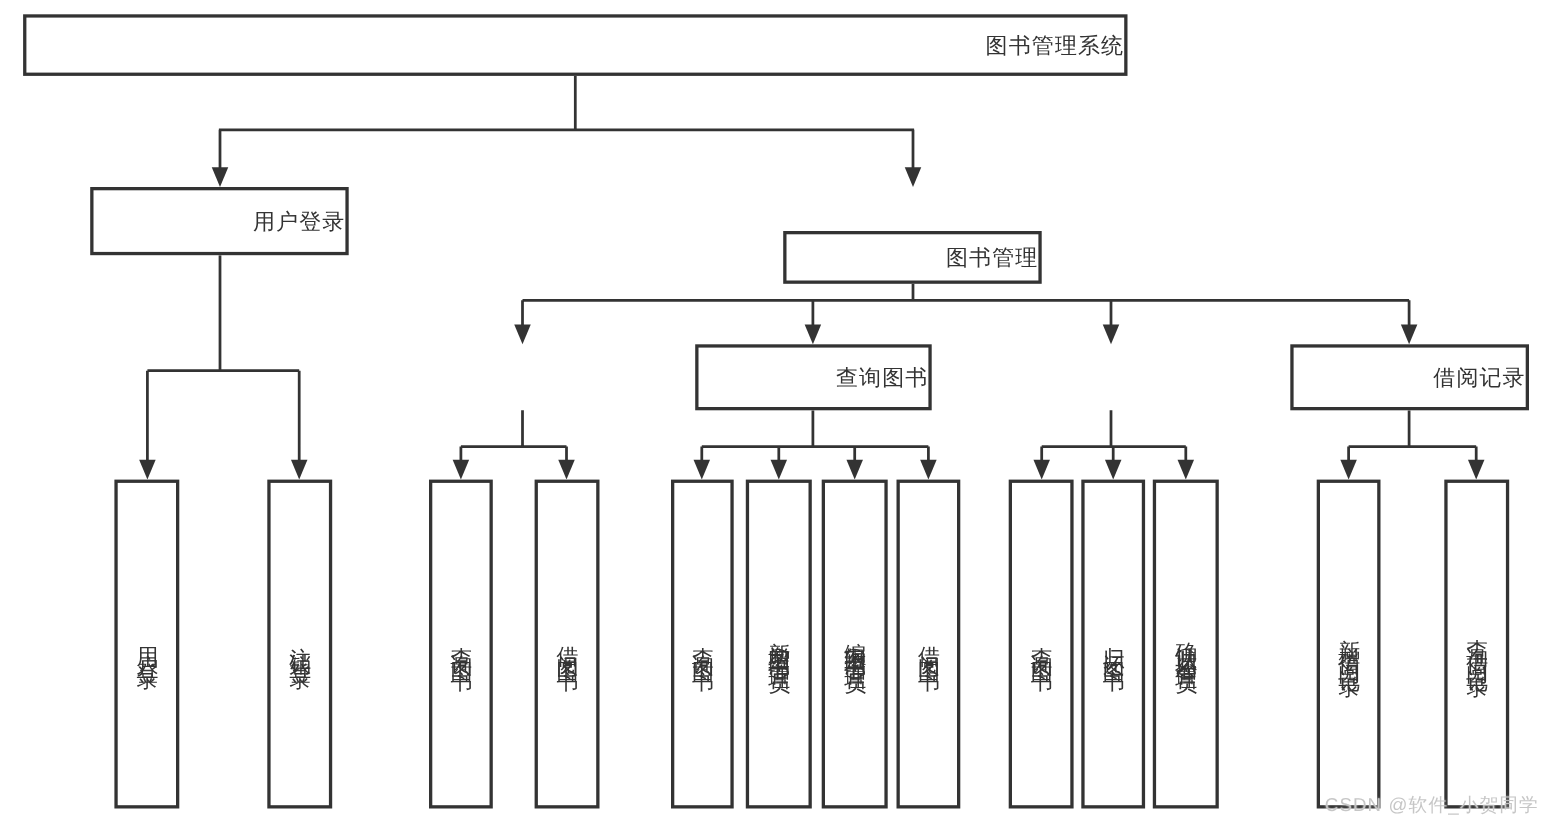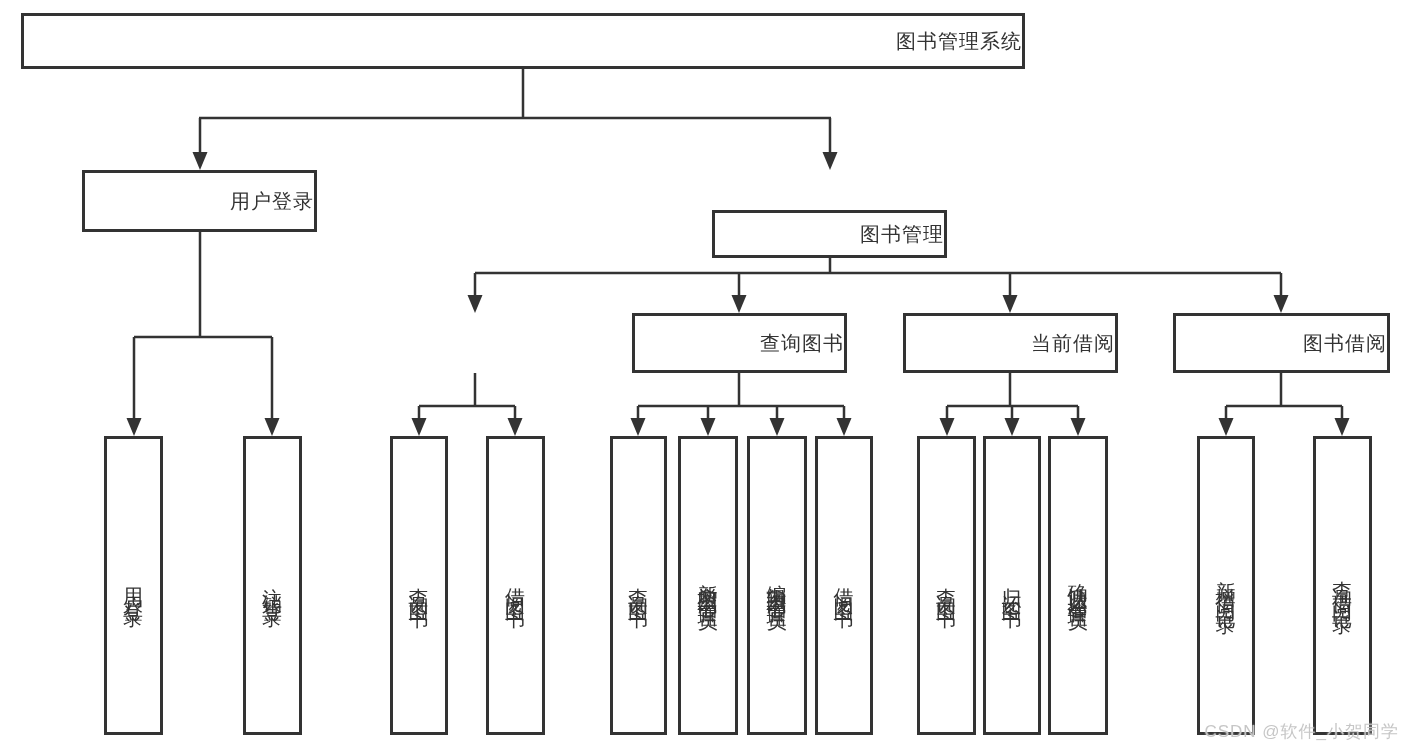--- a/index.html
+++ b/index.html
@@ -136,25 +136,22 @@
   <div class="node node-h node-l2-a">
     <span>用户登录</span>
   </div>
   <div class="node node-h node-l2-b">
     <span>图书管理</span>
   </div>
 
   <div class="node node-h node-l3-b">
     <span>查询图书</span>
   </div>
-  <div class="node node-h node-l3-c">
-    <span>当前借阅</span>
-  </div>
   <div class="node node-h node-l3-d">
-    <span>图书借阅</span>
+    <span>借阅记录</span>
   </div>
 
   <div class="leaf leaf-1">
     <span class="vtext">用户登录</span>
   </div>
   <div class="leaf leaf-2">
     <span class="vtext">注销登录</span>
   </div>
   <div class="leaf leaf-3">
     <span class="vtext">查询图书</span>

